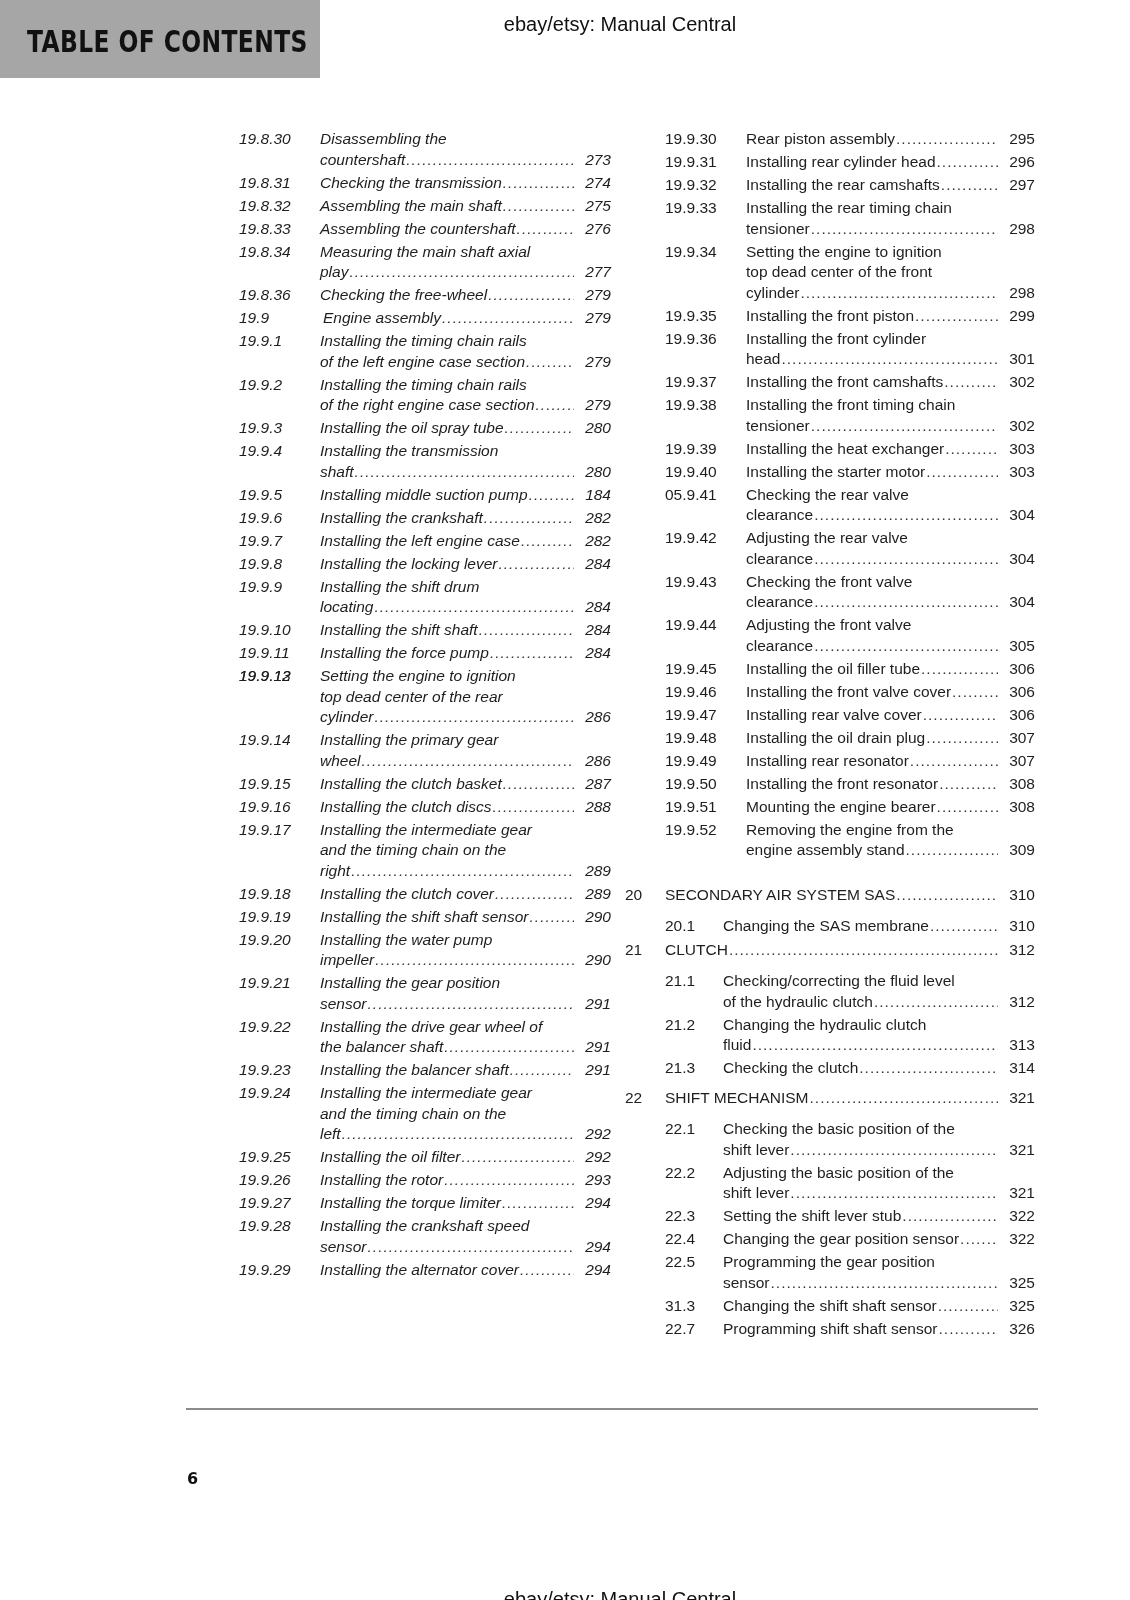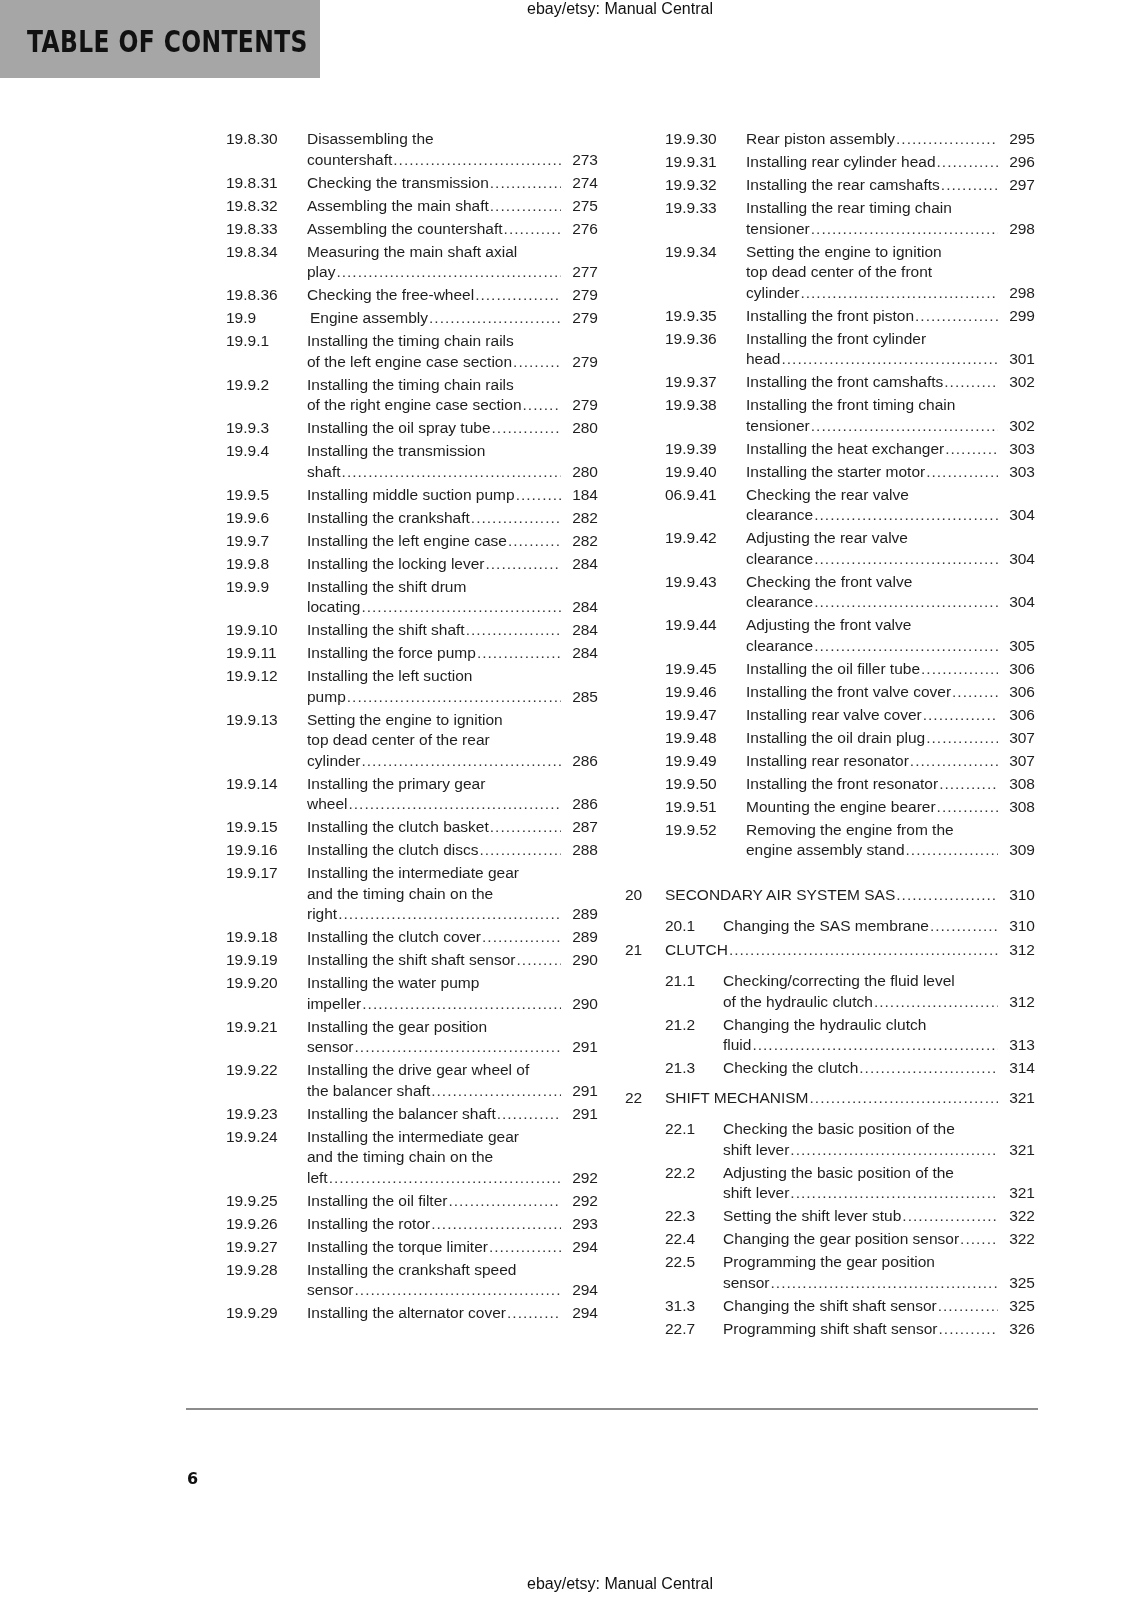--- a/index.html
+++ b/index.html
@@ -35,33 +35,34 @@
       transform: scaleX(0.78);
       transform-origin: left center;
       white-space: nowrap;
     }
     .watermark {
       position: absolute;
       left: 0;
       width: 1130px;
       text-align: center;
       font-family: "Liberation Sans", sans-serif;
-      font-size: 16px;
+      font-size: 20px;
       color: #111111;
       padding-left: 110px;
       box-sizing: border-box;
+      margin-top: 13px;
     }
     .watermark.top { top: 0px; }
     .watermark.bottom { top: 1575px; }
 
     .column {
       position: absolute;
       top: 129px;
     }
-    .col-left { left: 226px; width: 372px; }
+    .col-left { left: 239px; width: 372px; font-style: italic; }
     .col-right { left: 625px; width: 410px; }
 
     .entry {
       position: relative;
       font-size: 15.5px;
       line-height: 20.5px;
       margin-bottom: 2.5px;
       color: #1e1e1e;
     }
     .entry .num {
@@ -315,28 +316,20 @@
       <span class="body">
         <span class="line">
           <span class="txt">Installing the force pump</span>
           <span class="dots"></span>
           <span class="page">284</span>
         </span>
       </span>
     </div>
     <div class="entry sub3">
       <span class="num">19.9.12</span>
-      <span class="body">
-        <span class="wrap-line">Installing the left suction</span>
-        <span class="line">
-          <span class="txt">pump</span>
-          <span class="dots"></span>
-          <span class="page">285</span>
-        </span>
-      </span>
     </div>
     <div class="entry sub3">
       <span class="num">19.9.13</span>
       <span class="body">
         <span class="wrap-line">Setting the engine to ignition</span>
         <span class="wrap-line">top dead center of the rear</span>
         <span class="line">
           <span class="txt">cylinder</span>
           <span class="dots"></span>
           <span class="page">286</span>
@@ -623,21 +616,21 @@
       <span class="num">19.9.40</span>
       <span class="body">
         <span class="line">
           <span class="txt">Installing the starter motor</span>
           <span class="dots"></span>
           <span class="page">303</span>
         </span>
       </span>
     </div>
     <div class="entry sub3">
-      <span class="num">06.9.41</span>
+      <span class="num">05.9.41</span>
       <span class="body">
         <span class="wrap-line">Checking the rear valve</span>
         <span class="line">
           <span class="txt">clearance</span>
           <span class="dots"></span>
           <span class="page">304</span>
         </span>
       </span>
     </div>
     <div class="entry sub3">

